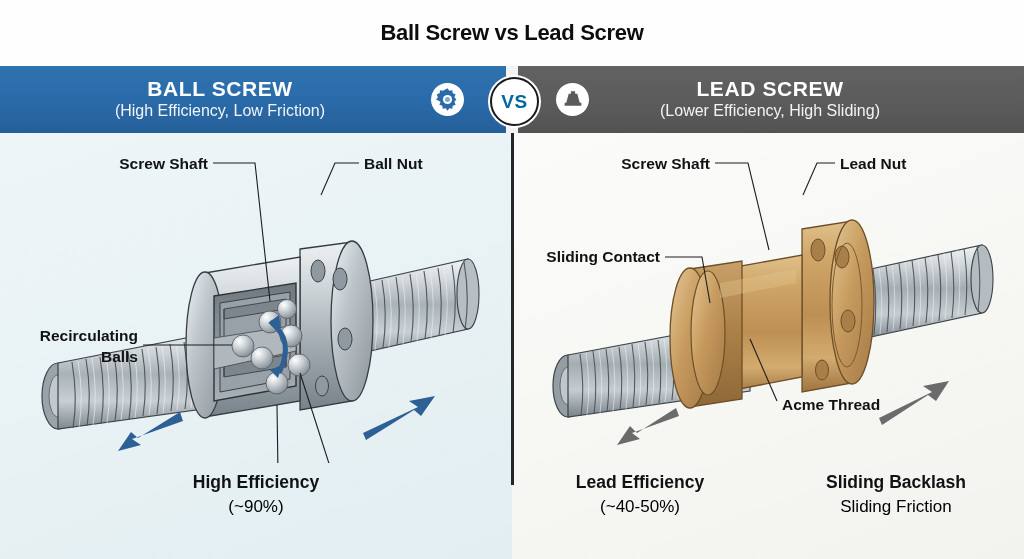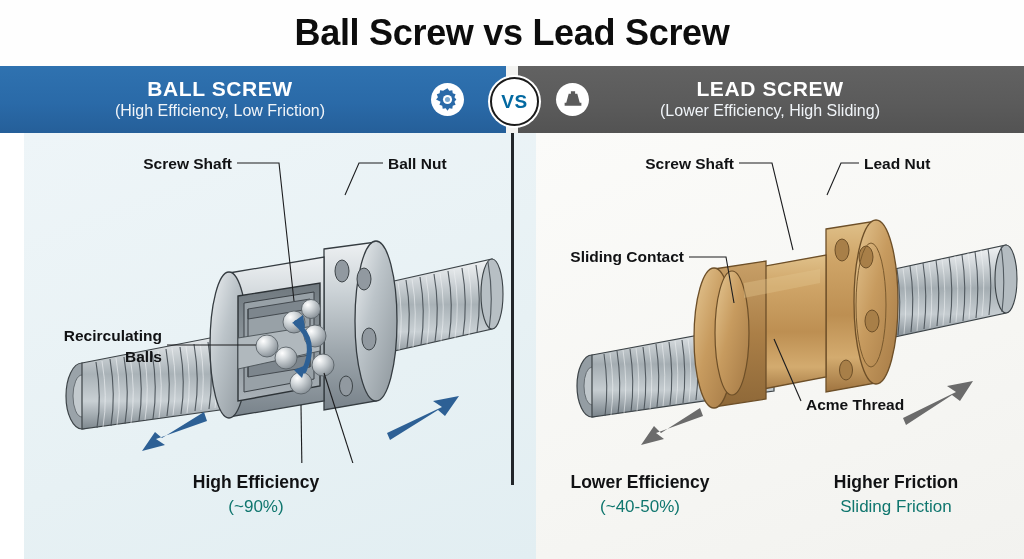--- a/index.html
+++ b/index.html
@@ -10,21 +10,21 @@
   }
   #page{position:relative;width:1024px;height:559px;}
 
   
   .title-bar{
     position:absolute;left:0;top:0;width:1024px;height:66px;
     background:#fefefe;
     display:flex;align-items:center;justify-content:center;
   }
   .title-bar .title{
-    font-size:36px;font-weight:bold;color:#0d0d0d;
+    font-size:22px;font-weight:bold;color:#0d0d0d;
     letter-spacing:-0.3px;
   }
 
   
   .band{position:absolute;left:0;top:66px;width:1024px;height:67px;}
   .band-left{position:absolute;left:0;top:0;width:506px;height:67px;
     background:linear-gradient(180deg,#2f72b0 0%,#2a6aa8 55%,#255f99 100%);}
   .band-right{position:absolute;left:518px;top:0;width:506px;height:67px;
     background:linear-gradient(180deg,#626262 0%,#5b5b5b 55%,#535353 100%);}
   .band-gap{position:absolute;left:506px;top:0;width:12px;height:67px;background:#f3f3f1;}
@@ -40,34 +40,34 @@
     background:#ffffff;display:flex;align-items:center;justify-content:center;}
   .hdr-icon.gear{left:431px;}
   .hdr-icon.nut{left:556px;}
 
   .vs-badge{position:absolute;left:490px;top:11px;width:45px;height:45px;border-radius:50%;
     background:#ffffff;border:2.5px solid #1a1a1a;display:flex;align-items:center;justify-content:center;
     z-index:6;box-shadow:0 0 0 2px #ffffff;}
   .vs-badge span{font-size:19px;font-weight:bold;color:#0369a1;letter-spacing:0.5px;}
 
   
-  .panel{position:absolute;top:133px;height:426px;margin-left:24px;}
+  .panel{position:absolute;top:133px;height:426px;}
   .panel-left{left:0;width:512px;background:linear-gradient(160deg,#eef5f8 0%,#e7f1f4 60%,#e2eef2 100%);}
   .panel-right{left:512px;width:512px;background:linear-gradient(160deg,#fbfbf9 0%,#f6f6f3 60%,#f2f2ef 100%);}
   .divider{position:absolute;left:511px;top:133px;width:3px;height:352px;background:#22262a;z-index:5;}
 
   .stage{position:absolute;left:0;top:0;width:512px;height:330px;}
 
   
   .foot{position:absolute;top:470px;height:80px;width:512px;display:flex;justify-content:space-between;}
   .foot.left{left:0;}
   .foot.right{left:512px;}
   .foot-cell{flex:1;display:flex;flex-direction:column;align-items:center;justify-content:flex-start;}
   .foot-cell .bold{font-size:17.5px;font-weight:bold;color:#111214;line-height:1.45;}
-  .foot-cell .sub{font-size:17px;color:#0f766e;line-height:1.4;}
+  .foot-cell .sub{font-size:17px;color:#000000;line-height:1.4;}
 
   svg{display:block;}
   .lbl{font-family:"Liberation Sans",sans-serif;font-size:15.5px;fill:#111214;font-weight:600;}
   .lead{stroke:#1c1d1f;stroke-width:1.1;fill:none;}
 </style>
 </head>
 <body>
 
 <div id="page">
 
@@ -416,22 +416,22 @@
 
   <div class="foot left">
     <div class="foot-cell">
       <div class="bold">High Efficiency</div>
       <div class="sub">(~90%)</div>
     </div>
   </div>
 
   <div class="foot right">
     <div class="foot-cell">
-      <div class="bold">Lower Efficiency</div>
+      <div class="bold">Lead Efficiency</div>
       <div class="sub">(~40-50%)</div>
     </div>
     <div class="foot-cell">
-      <div class="bold">Higher Friction</div>
+      <div class="bold">Sliding Backlash</div>
       <div class="sub">Sliding Friction</div>
     </div>
   </div>
 
 </div>
 
 </body></html>

